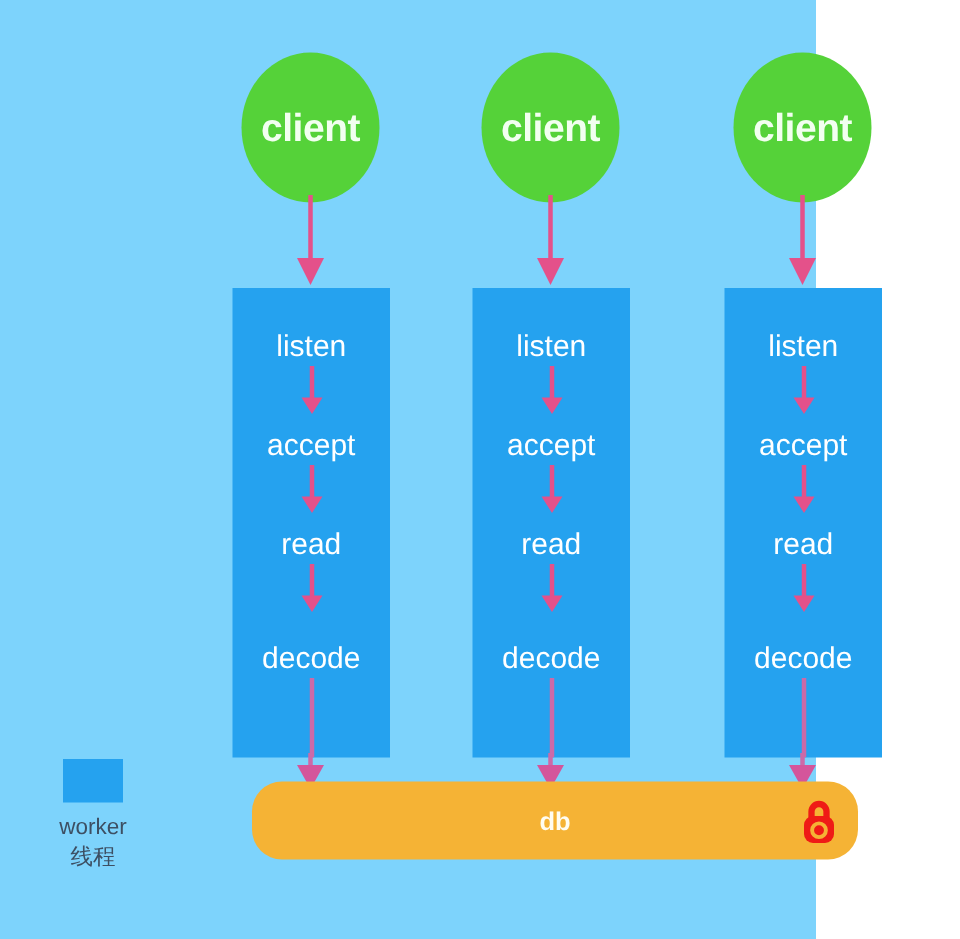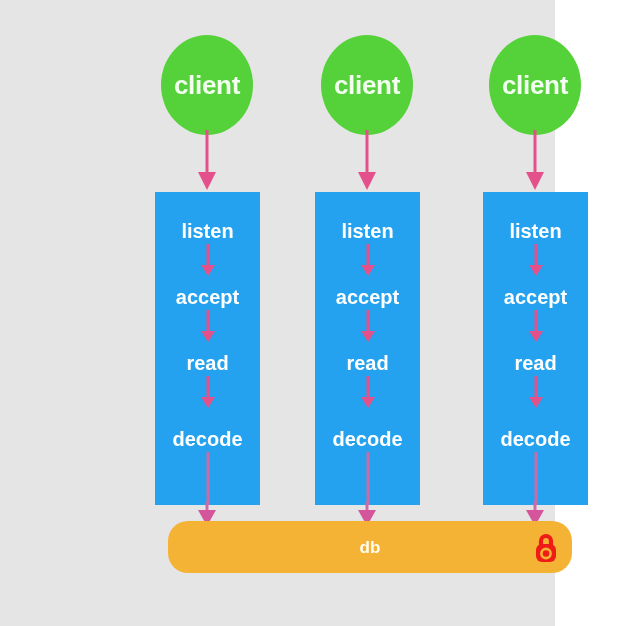--- a/index.html
+++ b/index.html
@@ -13,22 +13,21 @@
     position: relative;
     overflow: hidden;
     font-family: "Liberation Sans", "DejaVu Sans", sans-serif;
   }
   #canvas {
     position: absolute;
     left: 0;
     top: 0;
     width: 544px;
     height: 626px;
-    background: #e5e5e5;
-    padding-left: 11px;
+    background: #7dd3fc;
   }
 
   
   .client-node {
     position: absolute;
     width: 92px;
     height: 100px;
     border-radius: 50%;
     background: #55d239;
     display: flex;
@@ -57,21 +56,21 @@
     width: 105px;
     background: #25a2ef;
   }
   .step-label {
     position: absolute;
     left: 0;
     width: 100%;
     text-align: center;
     color: #ffffff;
     font-size: 20px;
-    font-weight: bold;
+    font-weight: normal;
     line-height: 1;
     white-space: nowrap;
   }
   .step-arrow {
     position: absolute;
     width: 18px;
     height: 34px;
   }
 
   
@@ -243,14 +242,19 @@
 
   <div id="db-bar">
     <div id="db-label">db</div>
     <svg id="db-lock" viewBox="0 0 28 31">
       <path d="M9 13 L9 9 A5 5 0 0 1 19 9 L19 13" fill="none" stroke="#ef1b16" stroke-width="4.2" stroke-linecap="round"></path>
       <rect x="4" y="12" width="20" height="18" rx="6" ry="6" fill="#ef1b16"></rect>
       <circle cx="14" cy="21.5" r="4.6" fill="none" stroke="#f5b335" stroke-width="2.6"></circle>
     </svg>
   </div>
 
+  <div id="legend">
+    <div id="legend-swatch"></div>
+    <div class="legend-text">worker</div>
+    <div class="legend-text">线程</div>
+  </div>
 
 </div>
 
 </body></html>

